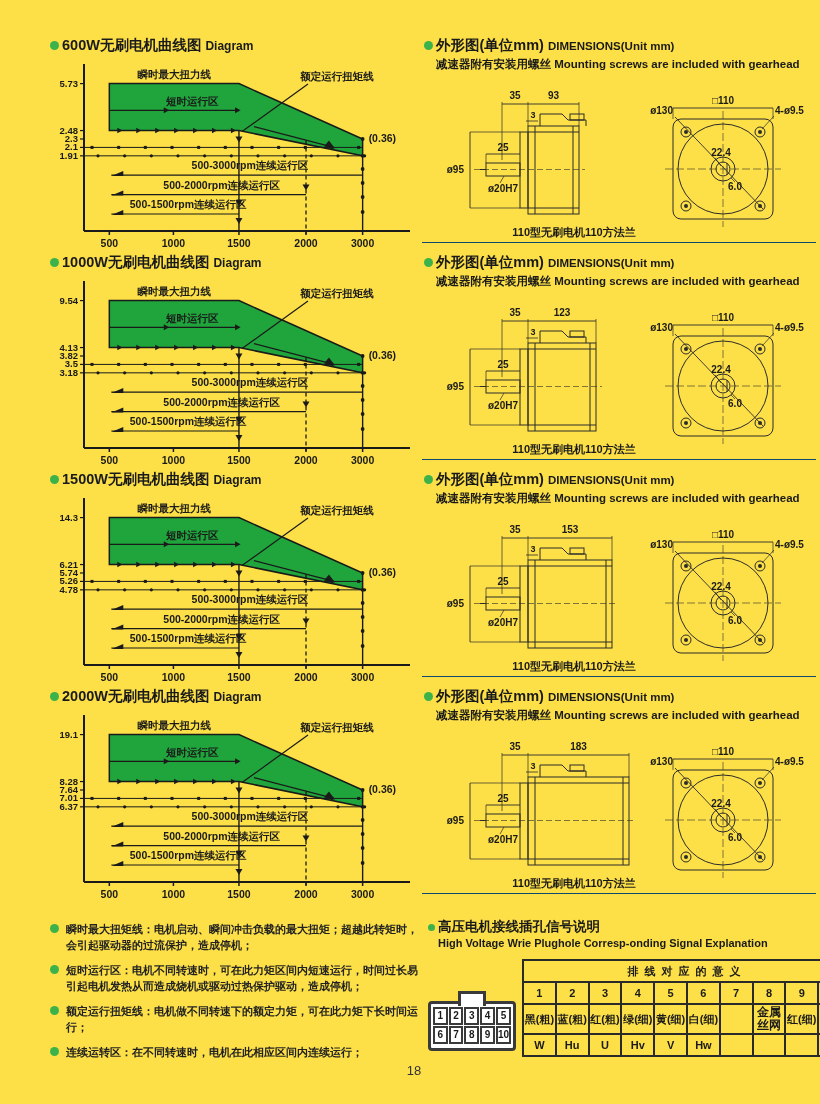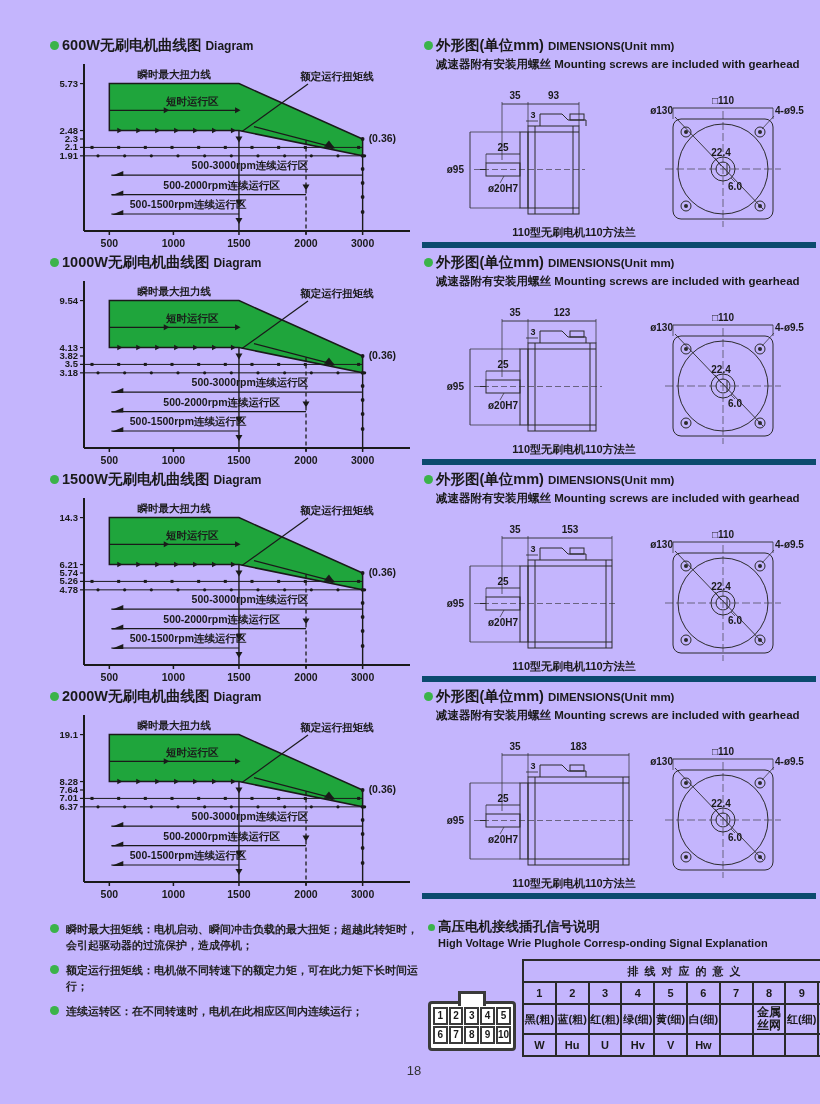--- a/index.html
+++ b/index.html
@@ -1,21 +1,21 @@
 <!DOCTYPE html>
 <html><head>
 <meta charset="utf-8">
 <style>
   html,body{margin:0;padding:0;background:#e9e9e9;}
-  .page{position:relative;width:820px;height:1104px;background:#c4b5fd;margin:0 auto;
+  .page{position:relative;width:820px;height:1104px;background:#fde047;margin:0 auto;
         font-family:"Liberation Sans","DejaVu Sans",sans-serif;color:#1a1a1a;overflow:hidden;}
   .content{padding:36px 4px 0 50px;}
   .row{display:flex;align-items:flex-start;}
   .chart-sec{width:372px;flex:0 0 372px;}
-  .dims-sec{width:392px;flex:0 0 392px;padding-left:2px;border-bottom:6px solid #0c4a6e;}
+  .dims-sec{width:392px;flex:0 0 392px;padding-left:2px;border-bottom:1px solid #0c4a6e;}
   .sec-title{display:flex;align-items:baseline;font-weight:bold;font-size:14px;line-height:18px;white-space:nowrap;}
   .dot{width:9px;height:9px;border-radius:50%;background:#3bb34a;flex:0 0 9px;align-self:center;margin-right:3px;}
   .t-cn{font-size:14.5px;font-weight:bold;}
   .t-en{font-size:12px;font-weight:bold;margin-left:4px;}
   .t-en2{font-size:11.5px;font-weight:bold;margin-left:4px;}
   .sec-sub{font-size:11.5px;font-weight:bold;margin:2px 0 0 12px;white-space:nowrap;}
   .chart-svg{display:block;width:366px;height:196px;margin-top:2px;}
   .dims-svg{display:block;width:386px;height:168px;margin-top:2px;}
   svg text{font-family:"Liberation Sans","DejaVu Sans",sans-serif;fill:#1a1a1a;}
   .bottom{display:flex;margin-top:14px;}
@@ -733,20 +733,21 @@
               <line x1="307" y1="104" x2="311" y2="108" stroke="#2b2b2b" stroke-width="0.7"></line>
             </g>
           </svg>
       </section>
     </div>
 
     <div class="bottom">
       <div class="notes">
         <ul>
           <li><span class="nb"></span><span>瞬时最大扭矩线：电机启动、瞬间冲击负载的最大扭矩；超越此转矩时，会引起驱动器的过流保护，造成停机；</span></li>
+          <li><span class="nb"></span><span>短时运行区：电机不同转速时，可在此力矩区间内短速运行，时间过长易引起电机发热从而造成烧机或驱动过热保护驱动，造成停机；</span></li>
           <li><span class="nb"></span><span>额定运行扭矩线：电机做不同转速下的额定力矩，可在此力矩下长时间运行；</span></li>
           <li><span class="nb"></span><span>连续运转区：在不同转速时，电机在此相应区间内连续运行；</span></li>
         </ul>
       </div>
       <div class="signal-block">
         <div class="sig-head-cn">
           <span class="dot"></span>
           <span>高压电机接线插孔信号说明</span>
         </div>
         <div class="sig-head-en">High Voltage Wrie Plughole Corresp-onding Signal Explanation</div>

